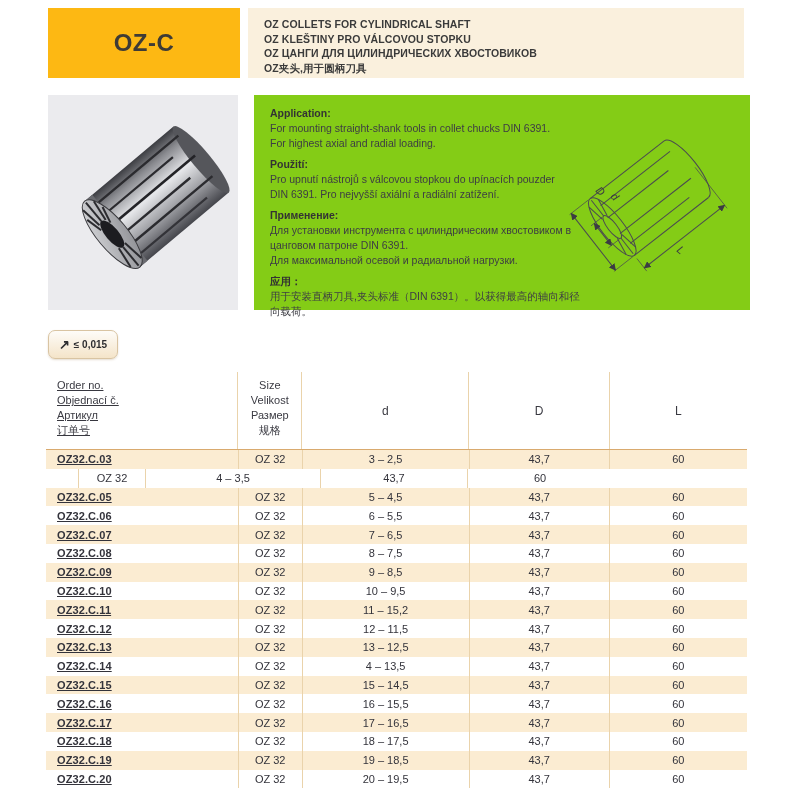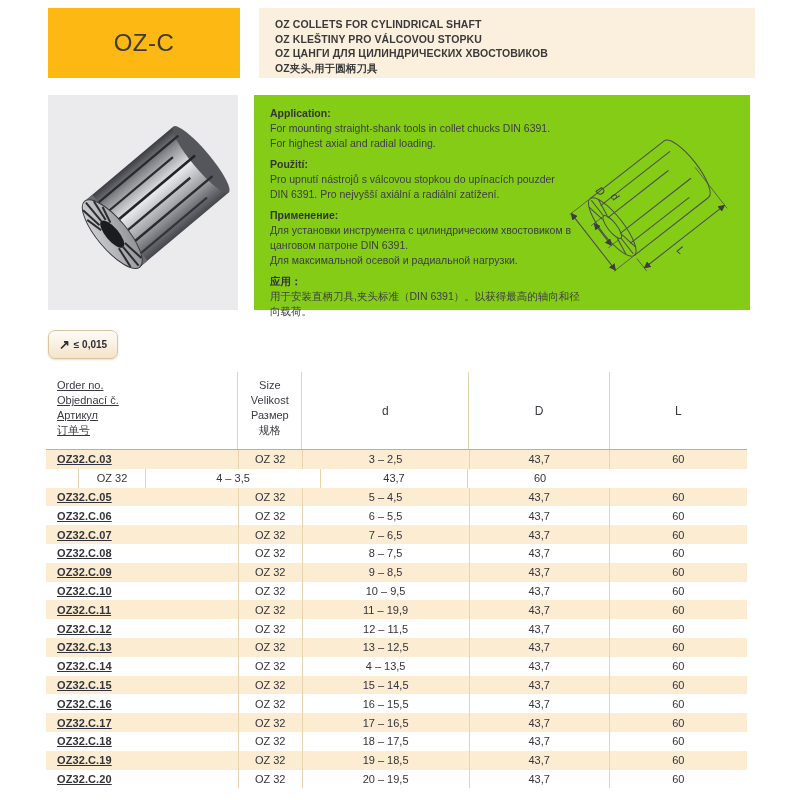--- a/index.html
+++ b/index.html
@@ -3,22 +3,22 @@
 <meta charset="utf-8">
 <style>
   * { margin:0; padding:0; box-sizing:border-box; }
   html,body { background:#ffffff; }
   body { font-family:"Liberation Sans", sans-serif; color:#37373f; }
   .page { position:relative; width:800px; height:800px; background:#fff; overflow:hidden; }
 
   
   .code-box { position:absolute; left:48px; top:8px; width:192px; height:70px;
     background:#fdb813; display:flex; align-items:center; justify-content:center; }
-  .code-box .code { font-size:24px; font-weight:normal; color:#3e3b36; letter-spacing:0.5px; }
-  .title-panel { position:absolute; left:259px; top:8px; width:496px; height:70px;
+  .code-box .code { font-size:24px; font-weight:bold; color:#3e3b36; letter-spacing:0.5px; }
+  .title-panel { position:absolute; left:248px; top:8px; width:496px; height:70px;
     background:#faf0dd; padding:9px 16px 0 16px; }
   .title-panel .tline { font-size:10.5px; font-weight:bold; color:#3a3a3a; line-height:14.5px; letter-spacing:0.1px; }
 
   
   .photo-box { position:absolute; left:48px; top:95px; width:190px; height:215px; background:#ebebee; }
   .app-panel { position:absolute; left:254px; top:95px; width:496px; height:215px;
     background:#84cc16; padding:11px 16px 0 16px; }
   .app-section { margin-bottom:6px; max-width:310px; }
   .app-section .hd { font-size:10.5px; font-weight:bold; color:#333; line-height:15px; }
   .app-section .ln { font-size:10.5px; color:#3d3d44; line-height:15px; }
@@ -252,21 +252,21 @@
         <div class="trow even">
     <div class="cell c1">OZ32.C.10</div>
     <div class="cell c2">OZ 32</div>
     <div class="cell c3">10 – 9,5</div>
     <div class="cell c4">43,7</div>
     <div class="cell c5">60</div>
   </div>
         <div class="trow odd">
     <div class="cell c1">OZ32.C.11</div>
     <div class="cell c2">OZ 32</div>
-    <div class="cell c3">11 – 19,9</div>
+    <div class="cell c3">11 – 15,2</div>
     <div class="cell c4">43,7</div>
     <div class="cell c5">60</div>
   </div>
         <div class="trow even">
     <div class="cell c1">OZ32.C.12</div>
     <div class="cell c2">OZ 32</div>
     <div class="cell c3">12 – 11,5</div>
     <div class="cell c4">43,7</div>
     <div class="cell c5">60</div>
   </div>

